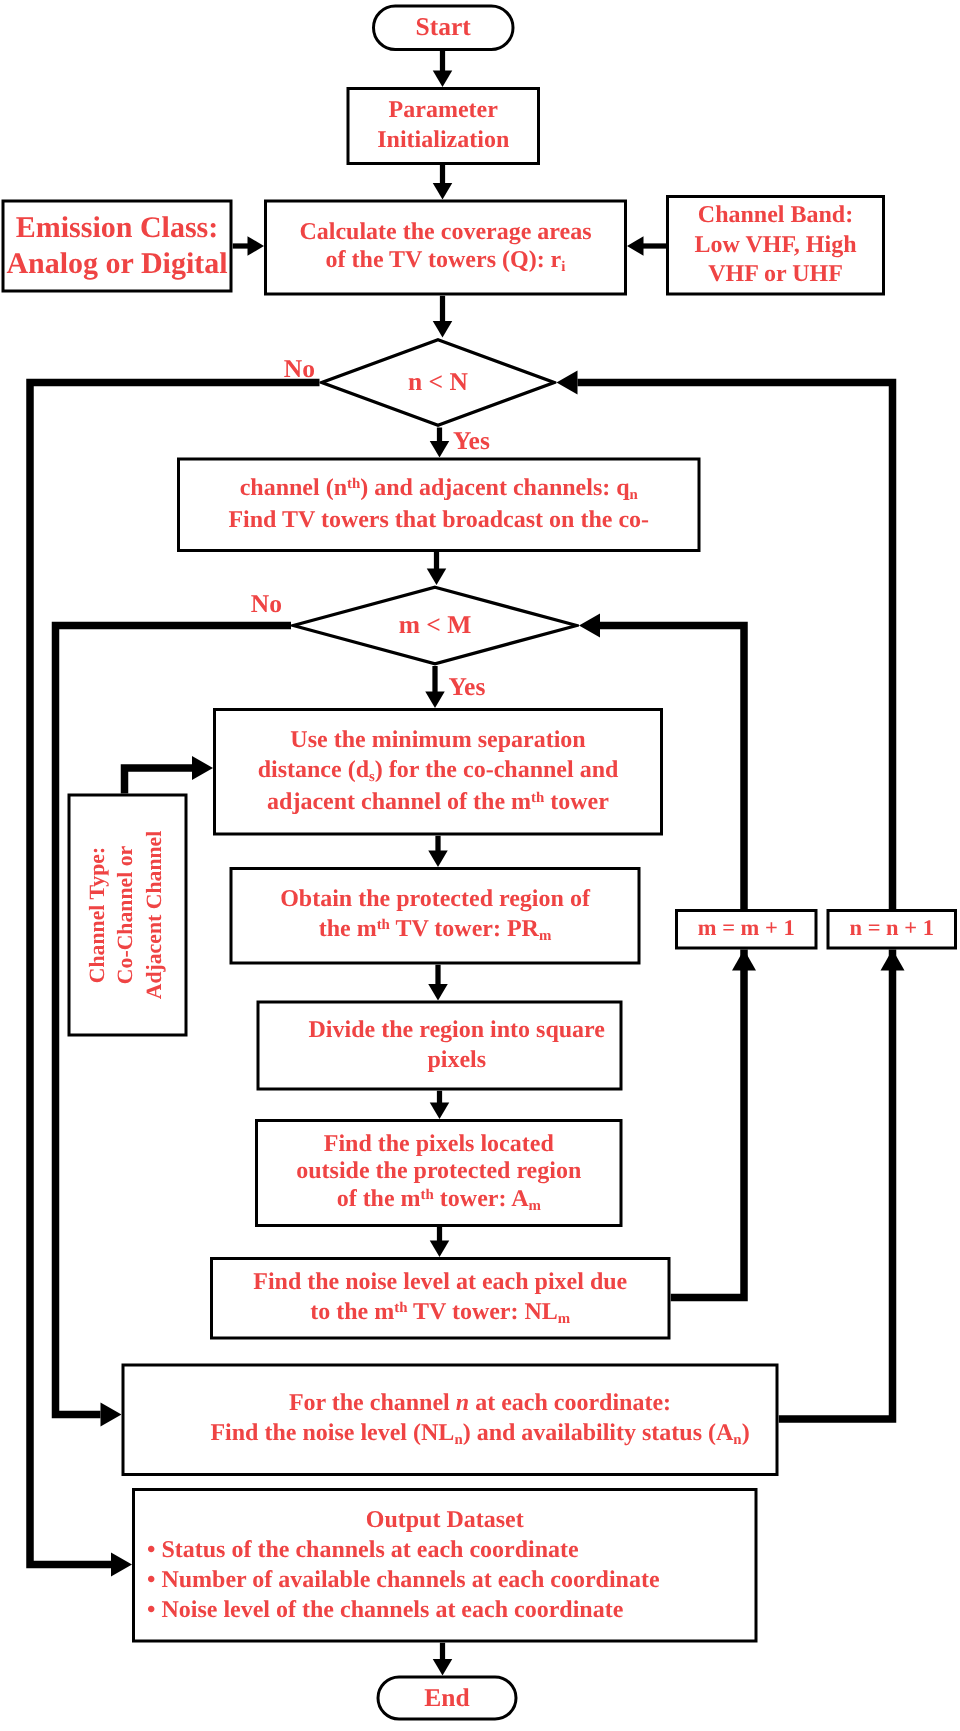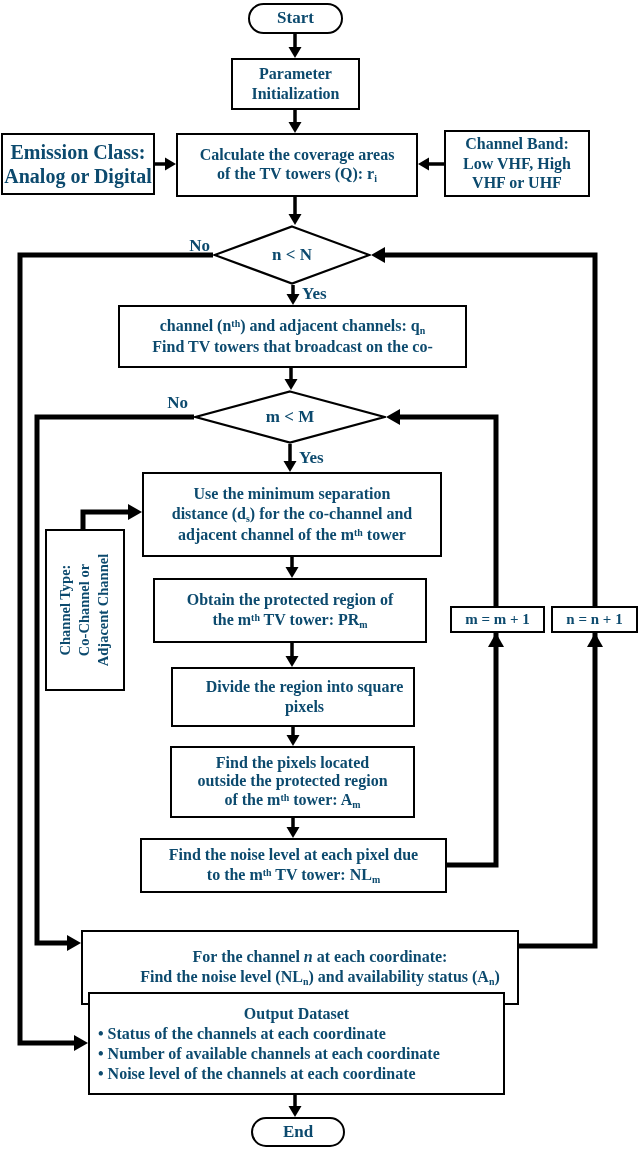--- a/index.html
+++ b/index.html
@@ -1,17 +1,17 @@
 <!DOCTYPE html>
 <html><head>
 <meta charset="utf-8">
 <style>
   html,body{margin:0;padding:0;background:#fff;}
   #stage{position:relative;width:640px;height:1154px;background:#ffffff;overflow:hidden;
-         font-family:"Liberation Serif","DejaVu Serif",serif;font-weight:bold;color:#0c4a6e;}
+         font-family:"Liberation Serif","DejaVu Serif",serif;font-weight:bold;color:#ef4444;}
   #wires{position:absolute;left:0;top:0;z-index:1;}
   .node{position:absolute;box-sizing:border-box;border:2px solid #000;background:#fff;z-index:2;
         display:flex;flex-direction:column;justify-content:center;align-items:center;
         text-align:center;font-size:16px;line-height:1.22;}
   .capsule{border-width:2.5px;border-radius:17px;font-size:17px;}
   .diamond{position:absolute;z-index:2;}
   .diamond svg{position:absolute;left:0;top:0;}
   .dlabel{position:absolute;inset:0;display:flex;align-items:center;justify-content:center;
           font-size:17px;z-index:3;}
   .elabel{position:absolute;z-index:3;font-size:17px;line-height:1;}
@@ -29,21 +29,21 @@
   .n-use{left:142px;top:472px;width:300px;height:85px;}
   .n-ctype{left:45px;top:529px;width:80px;height:162px;}
   .vert{position:absolute;left:50%;top:50%;width:156px;transform:translate(-50%,-50%) rotate(-90deg);
         text-align:center;font-size:14.5px;line-height:1.32;}
   .n-obtain{left:153px;top:578px;width:274px;height:65px;}
   .n-divide{left:171px;top:667px;width:244px;height:60px;padding-left:23px;}
   .n-findpix{left:170px;top:746px;width:245px;height:72px;line-height:1.15;}
   .n-findnoise{left:140px;top:838px;width:307px;height:55px;line-height:1.2;}
   .n-minc{left:450px;top:606px;width:95px;height:27px;font-size:15px;}
   .n-ninc{left:551px;top:606px;width:87px;height:27px;font-size:15px;}
-  .n-channelnoise{left:81px;top:930px;width:438px;height:75px;padding-left:40px;}
+  .n-channelnoise{left:81px;top:909px;width:438px;height:75px;padding-left:40px;}
   .n-output{left:88px;top:992px;width:417px;height:103px;line-height:1.25;}
   .n-output .bullets{width:100%;text-align:left;padding:0 2px 0 8px;box-sizing:border-box;}
   .n-end{left:251px;top:1117px;width:94px;height:30px;}
   .d-n{left:213px;top:225px;width:158px;height:60px;}
   .d-m{left:194px;top:390px;width:192px;height:54px;}
   .l-no1{left:166px;top:237px;width:44px;text-align:right;}
   .l-yes1{left:302px;top:285px;width:50px;}
   .l-no2{left:144px;top:394px;width:44px;text-align:right;}
   .l-yes2{left:299px;top:449px;width:50px;}
 </style>

